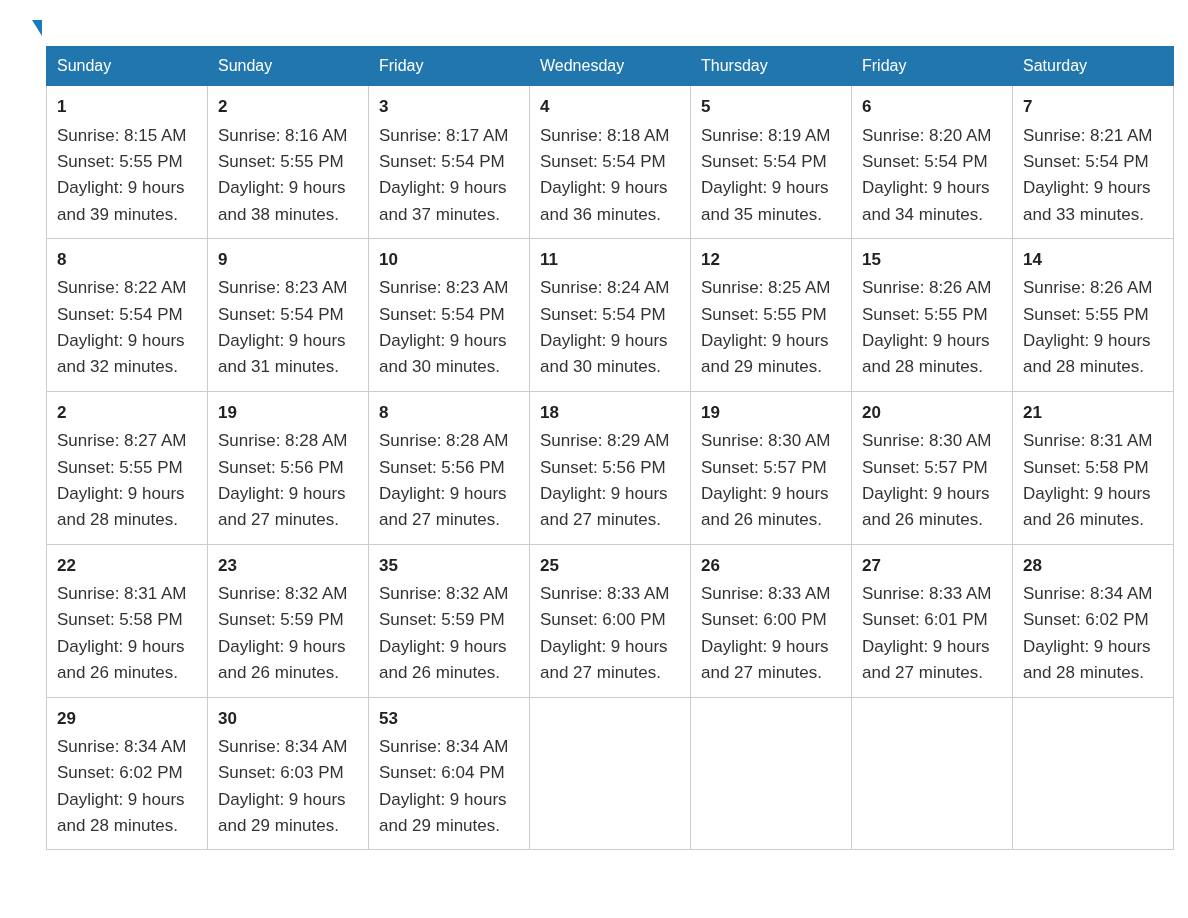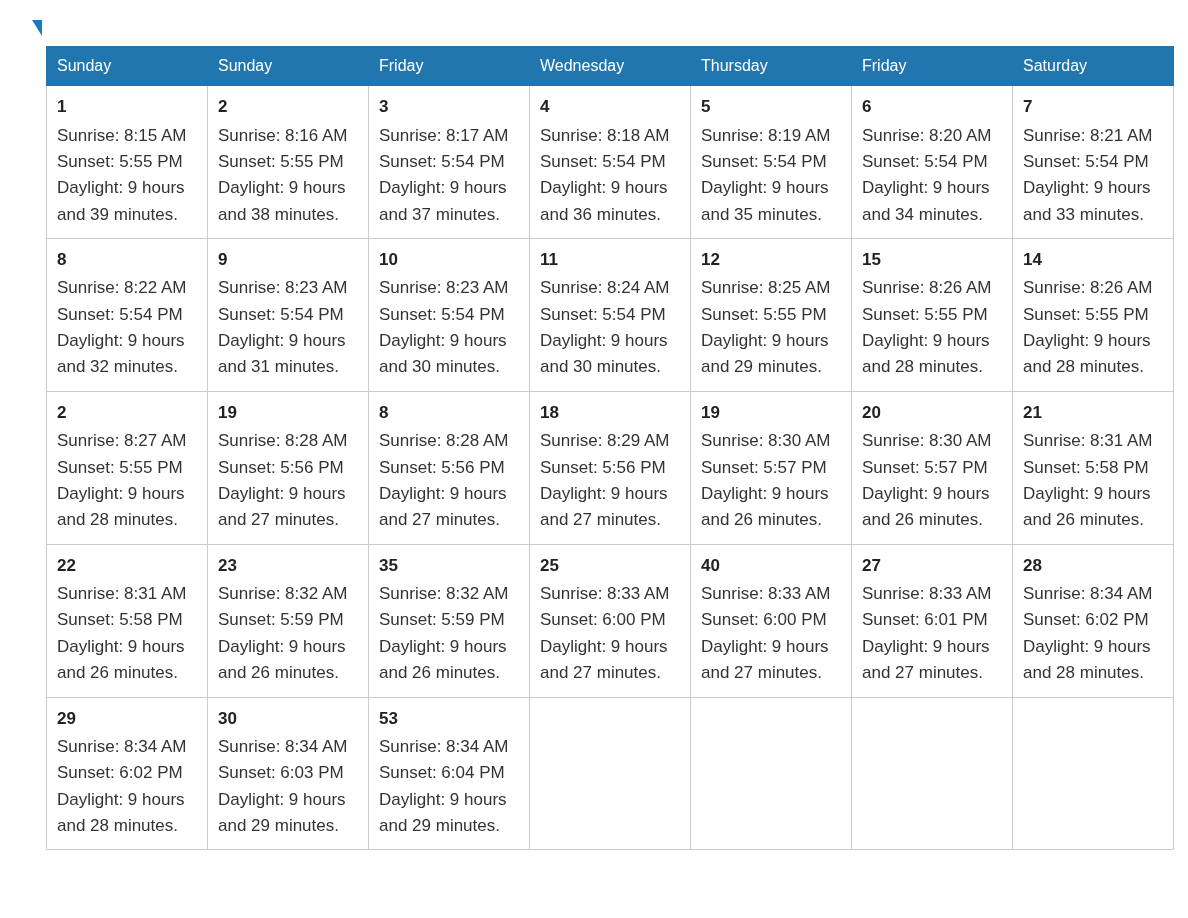--- a/index.html
+++ b/index.html
@@ -163,21 +163,21 @@
         <td><span class="day-number">18</span><span class="day-info">Sunrise: 8:29 AM<br>Sunset: 5:56 PM<br>Daylight: 9 hours and 27 minutes.</span></td>
         <td><span class="day-number">19</span><span class="day-info">Sunrise: 8:30 AM<br>Sunset: 5:57 PM<br>Daylight: 9 hours and 26 minutes.</span></td>
         <td><span class="day-number">20</span><span class="day-info">Sunrise: 8:30 AM<br>Sunset: 5:57 PM<br>Daylight: 9 hours and 26 minutes.</span></td>
         <td><span class="day-number">21</span><span class="day-info">Sunrise: 8:31 AM<br>Sunset: 5:58 PM<br>Daylight: 9 hours and 26 minutes.</span></td>
       </tr>
       <tr>
         <td><span class="day-number">22</span><span class="day-info">Sunrise: 8:31 AM<br>Sunset: 5:58 PM<br>Daylight: 9 hours and 26 minutes.</span></td>
         <td><span class="day-number">23</span><span class="day-info">Sunrise: 8:32 AM<br>Sunset: 5:59 PM<br>Daylight: 9 hours and 26 minutes.</span></td>
         <td><span class="day-number">35</span><span class="day-info">Sunrise: 8:32 AM<br>Sunset: 5:59 PM<br>Daylight: 9 hours and 26 minutes.</span></td>
         <td><span class="day-number">25</span><span class="day-info">Sunrise: 8:33 AM<br>Sunset: 6:00 PM<br>Daylight: 9 hours and 27 minutes.</span></td>
-        <td><span class="day-number">40</span><span class="day-info">Sunrise: 8:33 AM<br>Sunset: 6:00 PM<br>Daylight: 9 hours and 27 minutes.</span></td>
+        <td><span class="day-number">26</span><span class="day-info">Sunrise: 8:33 AM<br>Sunset: 6:00 PM<br>Daylight: 9 hours and 27 minutes.</span></td>
         <td><span class="day-number">27</span><span class="day-info">Sunrise: 8:33 AM<br>Sunset: 6:01 PM<br>Daylight: 9 hours and 27 minutes.</span></td>
         <td><span class="day-number">28</span><span class="day-info">Sunrise: 8:34 AM<br>Sunset: 6:02 PM<br>Daylight: 9 hours and 28 minutes.</span></td>
       </tr>
       <tr>
         <td><span class="day-number">29</span><span class="day-info">Sunrise: 8:34 AM<br>Sunset: 6:02 PM<br>Daylight: 9 hours and 28 minutes.</span></td>
         <td><span class="day-number">30</span><span class="day-info">Sunrise: 8:34 AM<br>Sunset: 6:03 PM<br>Daylight: 9 hours and 29 minutes.</span></td>
         <td><span class="day-number">53</span><span class="day-info">Sunrise: 8:34 AM<br>Sunset: 6:04 PM<br>Daylight: 9 hours and 29 minutes.</span></td>
         <td class="empty-cell"></td>
         <td class="empty-cell"></td>
         <td class="empty-cell"></td>

